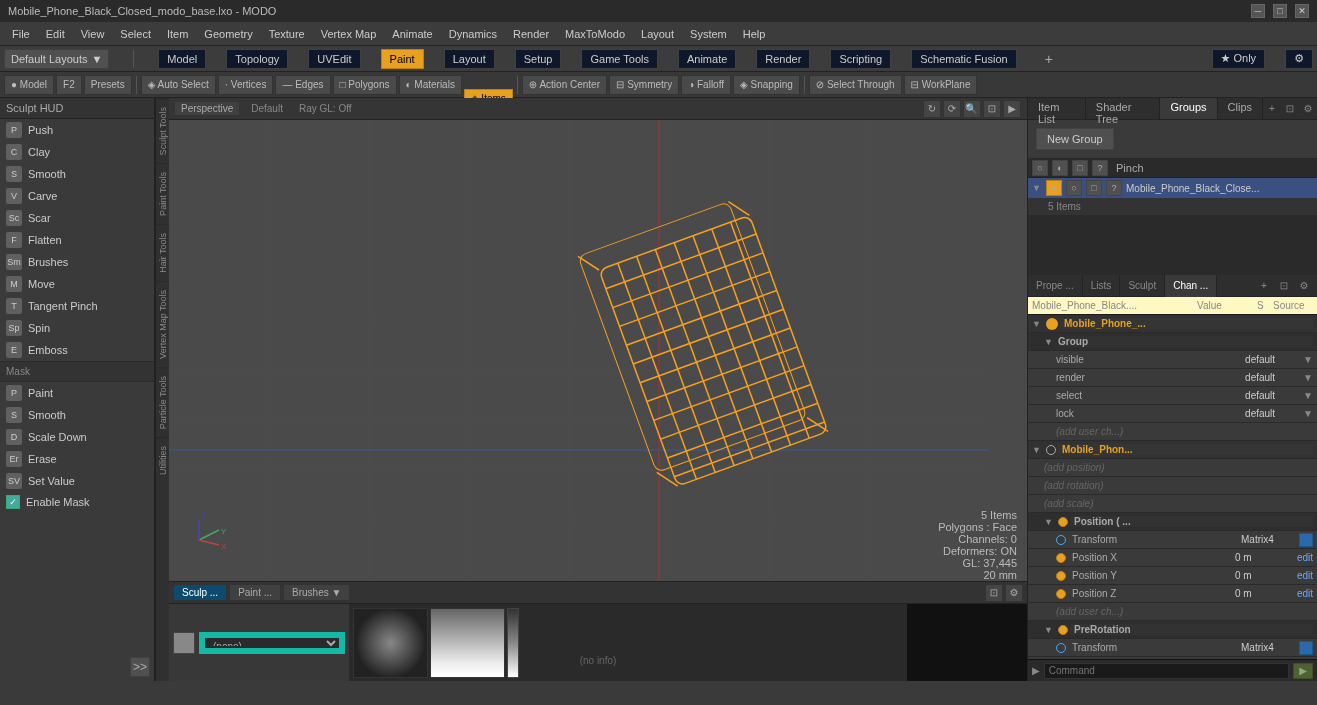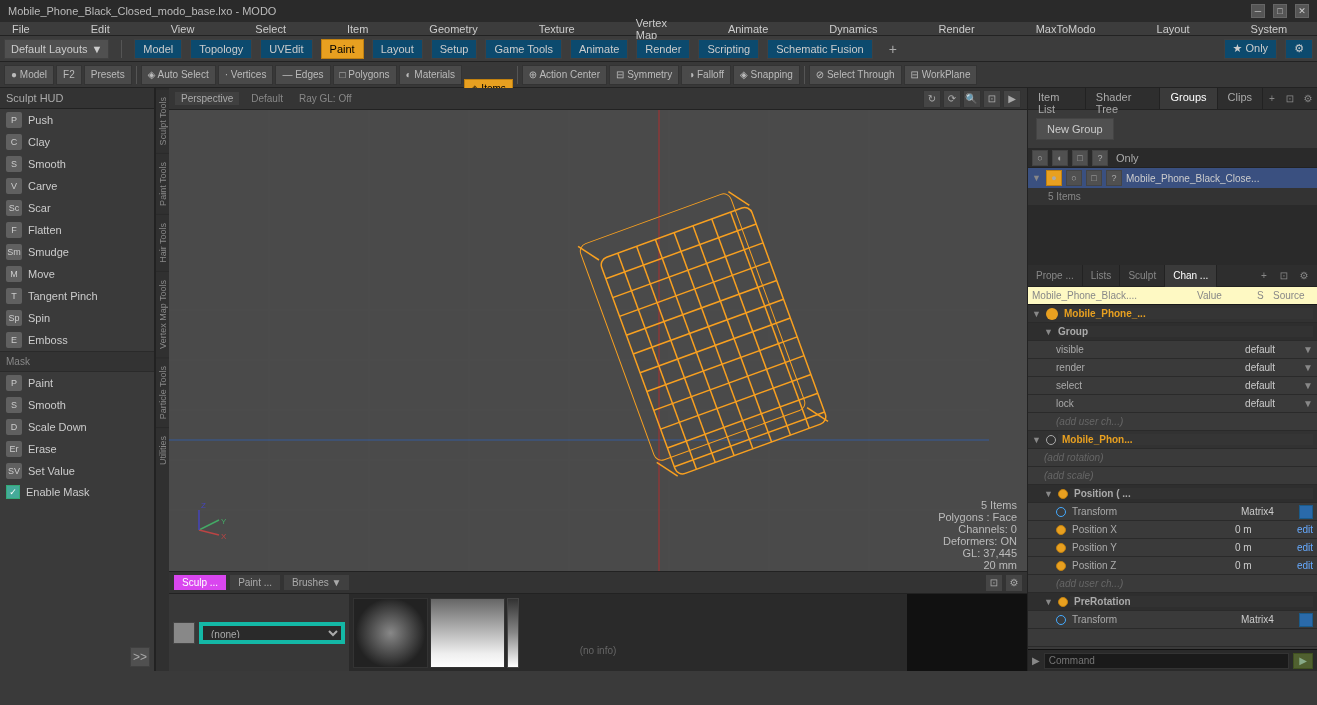--- a/index.html
+++ b/index.html
@@ -4,26 +4,26 @@
   <style>
     * { box-sizing: border-box; margin: 0; padding: 0; }
     body { background: #3a3a3a; color: #ccc; font-family: Arial, sans-serif; font-size: 11px; width: 1317px; height: 705px; overflow: hidden; }
     
     
     #titlebar { background: #2a2a2a; height: 22px; display: flex; align-items: center; padding: 0 8px; justify-content: space-between; }
     #titlebar .controls { display: flex; gap: 8px; }
     #titlebar .ctrl-btn { width: 14px; height: 14px; background: #555; border: 1px solid #666; cursor: pointer; display: flex; align-items: center; justify-content: center; font-size: 9px; }
 
     
-    #menubar { background: #3c3c3c; height: 14px; display: flex; align-items: center; padding: 0 4px; border-bottom: 1px solid #222; gap: 45px; }
+    #menubar { background: #3c3c3c; height: 24px; display: flex; align-items: center; padding: 0 4px; border-bottom: 1px solid #222; }
     .menu-item { padding: 2px 8px; cursor: pointer; font-size: 11px; color: #ccc; }
 
     
-    #toolbar1 { background: #3c3c3c; height: 26px; display: flex; align-items: center; padding: 0 4px; gap: 8px; border-bottom: 1px solid #222; }
-    .tb-btn { background: #0c4a6e; border: 1px solid #404040; padding: 2px 8px; cursor: pointer; font-size: 11px; color: #ccc; height: 20px; display: flex; align-items: center; }
+    #toolbar1 { background: #3c3c3c; height: 26px; display: flex; align-items: center; padding: 0 4px; gap: 20px; border-bottom: 1px solid #222; }
+    .tb-btn { background: #0f172a; border: 1px solid #404040; padding: 2px 8px; cursor: pointer; font-size: 11px; color: #ccc; height: 20px; display: flex; align-items: center; }
     .tb-btn.active { background: #5a5a5a; }
     .tb-dropdown { background: #505050; border: 1px solid #404040; padding: 2px 6px; cursor: pointer; font-size: 11px; color: #ccc; height: 20px; display: flex; align-items: center; gap: 4px; }
     .tab-plus { padding: 4px 8px; cursor: pointer; color: #aaa; font-size: 14px; }
 
     
     #toolbar2 { background: #383838; height: 26px; display: flex; align-items: center; padding: 0 4px; gap: 2px; border-bottom: 1px solid #222; }
     .t2-btn { background: #4a4a4a; border: 1px solid #333; padding: 2px 6px; cursor: pointer; font-size: 10px; color: #bbb; height: 20px; display: flex; align-items: center; gap: 2px; }
     .t2-btn.active { background: #e8a020; color: #000; border-color: #c08010; margin-top: 28px; }
     .t2-separator { width: 1px; height: 18px; background: #555; margin: 0 2px; }
 
@@ -53,24 +53,24 @@
     
     #viewport-canvas { position: absolute; top: 22px; left: 0; right: 0; bottom: 0; }
 
     
     .vp-status { position: absolute; bottom: 100px; right: 10px; text-align: right; font-size: 11px; color: #bbb; }
 
     
     #bottompanel { position: absolute; bottom: 0; left: 0; right: 0; height: 100px; background: #383838; border-top: 1px solid #222; }
     .bp-tabs { display: flex; align-items: center; height: 22px; background: #333; border-bottom: 1px solid #222; padding: 0 4px; gap: 2px; }
     .bp-tab { padding: 2px 8px; font-size: 10px; color: #aaa; cursor: pointer; background: #404040; border: 1px solid #333; }
-    .bp-tab.active { background: #d946ef; color: #fff; }
+    .bp-tab.active { background: #0c4a6e; color: #fff; }
     .bp-content { display: flex; height: 78px; }
     .bp-left { width: 180px; display: flex; align-items: center; padding: 4px; gap: 4px; }
-    .bp-select { background: #2a2a2a; border: 4px solid #14b8a6; padding: 2px 4px; font-size: 10px; color: #aaa; height: 22px; flex: 1; cursor: pointer; }
+    .bp-select { background: #2a2a2a; border: 6px solid #14b8a6; padding: 2px 4px; font-size: 10px; color: #aaa; height: 22px; flex: 1; cursor: pointer; }
     .bp-swatch { width: 22px; height: 22px; background: #555; border: 1px solid #444; cursor: pointer; }
     .bp-brushes { flex: 1; background: #2a2a2a; display: flex; gap: 2px; padding: 4px; align-items: center; }
     .brush-thumb { width: 75px; height: 70px; background: #1a1a1a; border: 1px solid #333; position: relative; overflow: hidden; }
     .bp-right { width: 110px; background: #1a1a1a; display: flex; align-items: center; justify-content: center; }
 
     
     #rightpanel { width: 290px; background: #3a3a3a; border-left: 1px solid #222; display: flex; flex-direction: column; }
     
     
     .rp-toptabs { display: flex; height: 22px; background: #2e2e2e; border-bottom: 1px solid #222; }
@@ -217,21 +217,21 @@
     <div class="sculpt-item">
       <div class="sculpt-icon">Sc</div>
       <span class="sculpt-label">Scar</span>
     </div>
     <div class="sculpt-item">
       <div class="sculpt-icon">F</div>
       <span class="sculpt-label">Flatten</span>
     </div>
     <div class="sculpt-item">
       <div class="sculpt-icon">Sm</div>
-      <span class="sculpt-label">Smudge</span>
+      <span class="sculpt-label">Brushes</span>
     </div>
     <div class="sculpt-item">
       <div class="sculpt-icon">M</div>
       <span class="sculpt-label">Move</span>
     </div>
     <div class="sculpt-item">
       <div class="sculpt-icon">T</div>
       <span class="sculpt-label">Tangent Pinch</span>
     </div>
     <div class="sculpt-item">
@@ -421,21 +421,21 @@
 
     <div style="padding:4px;">
       <button class="ng-btn">New Group</button>
     </div>
 
     <div class="item-list-header">
       <div class="il-icon">○</div>
       <div class="il-icon">◐</div>
       <div class="il-icon">□</div>
       <div class="il-icon">?</div>
-      <span class="il-label">Only</span>
+      <span class="il-label">Pinch</span>
     </div>
 
     <div style="background:#383838;">
       <div class="item-row selected">
         <span class="item-expand">▼</span>
         <div class="il-icon" style="background:#e8a020;border-color:#c08010;">●</div>
         <div class="il-icon">○</div>
         <div class="il-icon">□</div>
         <div class="il-icon">?</div>
         <span class="item-name">Mobile_Phone_Black_Close...</span>
@@ -506,20 +506,23 @@
       <div class="prop-row prop-indent2">
         <span class="prop-add">(add user ch...)</span>
       </div>
 
       <div class="prop-row" style="background:#323232;">
         <span class="prop-expand">▼</span>
         <div style="width:10px;height:10px;border-radius:50%;border:1px solid #aaa;flex-shrink:0;"></div>
         <span class="prop-label prop-group-header" style="padding-left:4px;">Mobile_Phon...</span>
       </div>
 
+      <div class="prop-row prop-indent1">
+        <span class="prop-add">(add position)</span>
+      </div>
 
       <div class="prop-row prop-indent1">
         <span class="prop-add">(add rotation)</span>
       </div>
 
       <div class="prop-row prop-indent1">
         <span class="prop-add">(add scale)</span>
       </div>
 
       <div class="prop-row prop-indent1" style="background:#2e2e2e;">

